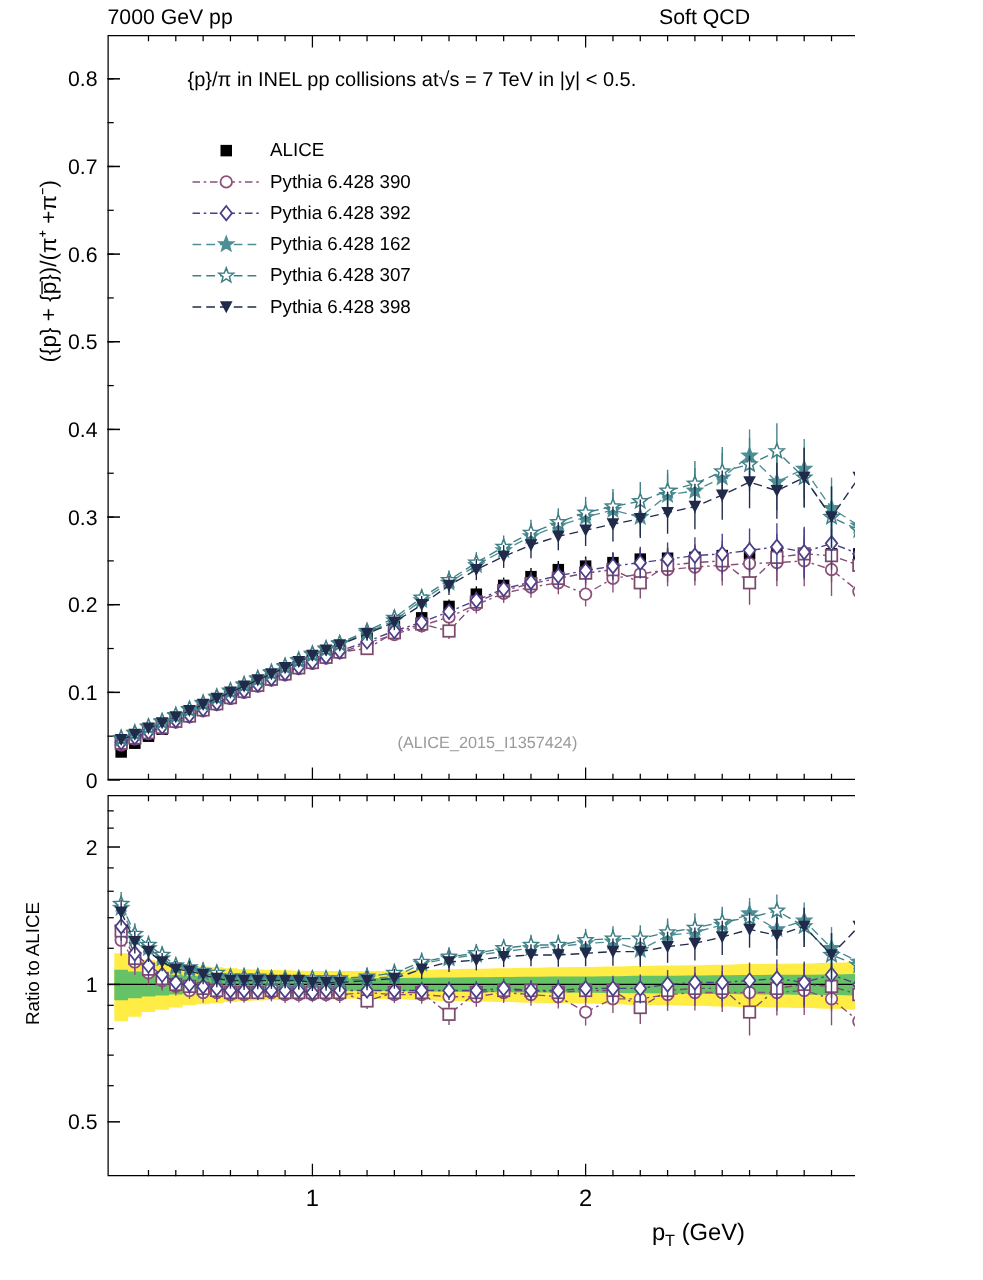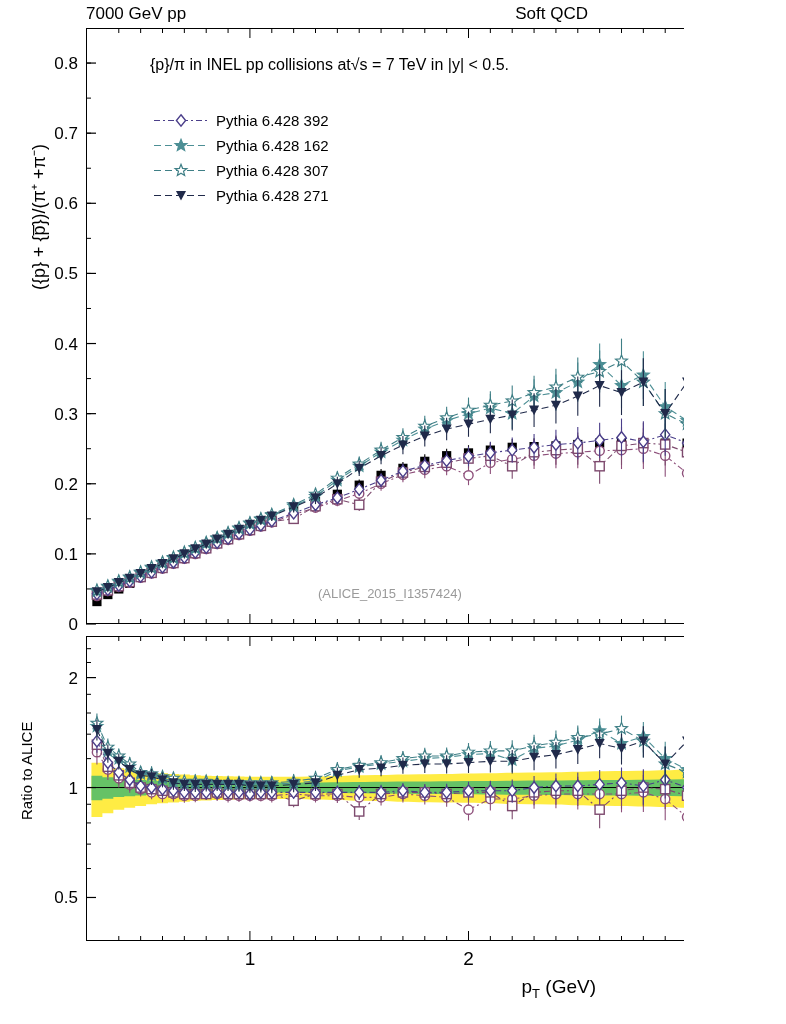--- a/index.html
+++ b/index.html
@@ -1,21 +1,21 @@
 <!DOCTYPE html>
 <html><head>
 <meta charset="utf-8">
 <style>
   html,body{margin:0;padding:0;background:#ffffff;}
   body{width:786px;height:1024px;font-family:"Liberation Sans",sans-serif;color:#000;}
   #root{position:relative;width:684px;height:1024px;overflow:hidden;}
 
   .hdr{position:absolute;font-size:17px;color:#000;}
   #hdr-left{left:86px;top:4px;}
-  #hdr-right{right:96px;top:4px;}
+  #hdr-right{right:84px;top:4px;}
 
   
   #main-frame{position:absolute;left:86px;top:28px;width:612px;height:596px;border:1.3px solid #000;box-sizing:border-box;background:#fff;}
   #ratio-frame{position:absolute;left:86px;top:636px;width:612px;height:305px;border:1.3px solid #000;box-sizing:border-box;background:#fff;}
 
   svg{display:block;}
 
   
   #ytitle-main{position:absolute;left:6px;top:40px;width:26px;height:260px;}
   #ytitle-main span{display:block;transform:rotate(-90deg);transform-origin:left top;white-space:nowrap;position:absolute;left:20px;top:250px;font-size:18px;}
@@ -66,20 +66,37 @@
 
   <div id="main-frame"></div>
   <div id="ratio-frame"></div>
 
   <div id="plot-title">
     {p}/π in INEL pp collisions at√s =  7 TeV in |y| &lt; 0.5.
   </div>
   <div id="watermark">(ALICE_2015_I1357424)</div>
 
   <div id="legend">
+      <div class="legrow">
+        <div class="legmark">
+          <svg width="62" height="25">
+            <rect x="26.4" y="7.9" width="9.2" height="9.2" fill="#000000"></rect>
+          </svg>
+        </div>
+        <div class="leglabel">ALICE</div>
+      </div>
+      <div class="legrow">
+        <div class="legmark">
+          <svg width="62" height="25">
+            <line x1="4" x2="58" y1="12.5" y2="12.5" stroke="#8d4f7a" stroke-width="1.2" stroke-dasharray="6,3,2,3"></line>
+            <circle cx="31" cy="12.5" r="4.6" fill="#fff" stroke="#8d4f7a" stroke-width="1.4"></circle>
+          </svg>
+        </div>
+        <div class="leglabel">Pythia 6.428 390</div>
+      </div>
       <div class="legrow">
         <div class="legmark">
           <svg width="62" height="25">
             <line x1="4" x2="58" y1="12.5" y2="12.5" stroke="#4b3f8a" stroke-width="1.2" stroke-dasharray="6,3,2,3"></line>
             <polygon points="31,6.75 35.6,12.5 31,18.25 26.4,12.5" fill="#fff" stroke="#4b3f8a" stroke-width="1.4"></polygon>
           </svg>
         </div>
         <div class="leglabel">Pythia 6.428 392</div>
       </div>
       <div class="legrow">
@@ -100,21 +117,21 @@
         </div>
         <div class="leglabel">Pythia 6.428 307</div>
       </div>
       <div class="legrow">
         <div class="legmark">
           <svg width="62" height="25">
             <line x1="4" x2="58" y1="12.5" y2="12.5" stroke="#202a4a" stroke-width="1.2" stroke-dasharray="7,4"></line>
             <polygon points="25.94,7.9 36.06,7.9 31,17.56" fill="#202a4a"></polygon>
           </svg>
         </div>
-        <div class="leglabel">Pythia 6.428 271</div>
+        <div class="leglabel">Pythia 6.428 398</div>
       </div>
     </div>
 
   <svg id="overlay" width="786" height="1024" style="position:absolute;left:0;top:0;pointer-events:none">
       <path d="M91.46428571428571,762.6420991481825 L102.39285714285714,762.6420991481825 L102.39285714285714,765.3766232740177 L113.32142857142857,765.3766232740177 L113.32142857142857,768.1591239472372 L124.25,768.1591239472372 L124.25,769.568897410248 L135.17857142857144,769.568897410248 L135.17857142857142,770.9913147501985 L146.10714285714286,770.9913147501985 L146.10714285714286,772.4266048201839 L157.0357142857143,772.4266048201839 L157.03571428571428,773.1491503537688 L167.96428571428572,773.1491503537688 L167.96428571428572,773.875002743419 L178.89285714285717,773.875002743419 L178.89285714285714,774.6041923971661 L189.82142857142856,774.6041923971661 L189.82142857142856,775.3367501444034 L200.75,775.3367501444034 L200.75,775.6307232967943 L211.67857142857144,775.6307232967943 L211.67857142857144,775.9252423606451 L222.60714285714286,775.9252423606451 L222.60714285714286,776.2203093672562 L233.5357142857143,776.2203093672562 L233.53571428571428,776.5159263592863 L244.46428571428572,776.5159263592863 L244.46428571428572,776.8120953908376 L255.3928571428571,776.8120953908376 L255.3928571428572,776.8120953908376 L266.32142857142856,776.8120953908376 L266.3214285714286,776.8120953908376 L277.25,776.8120953908376 L288.17857142857144,776.8120953908376 L299.1071428571429,776.8120953908376 L310.03571428571433,776.5159263592863 L320.9642857142857,776.5159263592863 L331.8928571428571,776.0727072437066 L342.82142857142856,776.0727072437066 L353.75000000000006,775.3367501444034 L364.67857142857144,775.3367501444034 L375.6071428571429,775.0433208834469 L386.5357142857143,775.0433208834469 L397.4642857142858,774.6041923971661 L408.39285714285717,774.6041923971661 L419.3214285714286,774.1662764163019 L430.25,774.1662764163019 L441.17857142857144,773.875002743419 L452.10714285714283,773.875002743419 L463.0357142857143,773.5842630280725 L473.9642857142857,773.5842630280725 L484.8928571428572,773.1491503537688 L495.8214285714286,773.1491503537688 L506.75000000000006,772.7152281397056 L517.6785714285714,772.7152281397056 L528.6071428571429,772.4266048201839 L539.5357142857142,772.4266048201839 L550.4642857142858,772.1385057939925 L561.3928571428571,772.1385057939925 L572.3214285714287,771.7073361483498 L583.25,771.7073361483498 L594.1785714285716,771.2773355135735 L605.1071428571429,771.2773355135735 L616.0357142857143,770.9913147501985 L626.9642857142858,770.9913147501985 L637.8928571428571,770.705808875965 L648.8214285714286,770.705808875965 L659.7500000000001,770.2785114366054 L670.6785714285714,770.2785114366054 L681.6071428571429,769.568897410248 L692.5357142857143,769.568897410248 L692.5357142857143,807.816830717399 L681.6071428571429,807.816830717399 L670.6785714285714,806.9182534110819 L659.7500000000001,806.9182534110819 L648.8214285714286,806.3815406474137 L637.8928571428571,806.3815406474137 L626.9642857142858,806.0247385389803 L616.0357142857143,806.0247385389803 L605.1071428571429,805.6687373338204 L594.1785714285716,805.6687373338204 L583.25,805.1362293786946 L572.3214285714287,805.1362293786946 L561.3928571428571,804.6055033832473 L550.4642857142858,804.6055033832473 L539.5357142857142,804.2526701558418 L528.6071428571429,804.2526701558418 L517.6785714285714,803.9006201326926 L506.75000000000006,803.9006201326926 L495.8214285714286,803.3740060230466 L484.8928571428572,803.3740060230466 L473.9642857142857,802.8491347101104 L463.0357142857143,802.8491347101104 L452.10714285714283,802.500183039511 L441.17857142857144,802.500183039511 L430.25,802.1519974544245 L419.3214285714286,802.1519974544245 L408.39285714285717,801.631148151144 L397.4642857142858,801.631148151144 L386.5357142857143,801.1120037586161 L375.6071428571429,801.1120037586161 L364.67857142857144,800.7668491712327 L353.75000000000006,800.7668491712327 L342.82142857142856,799.9072347616369 L331.8928571428571,799.9072347616369 L320.9642857142857,799.3936936643562 L310.03571428571433,799.3936936643562 L299.1071428571429,799.0522544144911 L288.17857142857144,799.0522544144911 L277.25,799.0522544144911 L266.3214285714286,799.0522544144911 L266.32142857142856,799.0522544144911 L255.3928571428572,799.0522544144911 L255.3928571428571,799.0522544144911 L244.46428571428572,799.0522544144911 L244.46428571428572,799.3936936643562 L233.53571428571428,799.3936936643562 L233.5357142857143,799.7358695690529 L222.60714285714286,799.7358695690529 L222.60714285714286,800.0787853141193 L211.67857142857144,800.0787853141193 L211.67857142857144,800.4224441058014 L200.75,800.4224441058014 L200.75,800.7668491712327 L189.82142857142856,800.7668491712327 L189.82142857142856,801.631148151144 L178.89285714285714,801.631148151144 L178.89285714285717,802.500183039511 L167.96428571428572,802.500183039511 L167.96428571428572,803.3740060230466 L157.03571428571428,803.3740060230466 L157.0357142857143,804.2526701558418 L146.10714285714286,804.2526701558418 L146.10714285714286,806.0247385389803 L135.17857142857142,806.0247385389803 L135.17857142857144,807.816830717399 L124.25,807.816830717399 L124.25,809.6294043926249 L113.32142857142857,809.6294043926249 L113.32142857142857,813.317907156009 L102.39285714285714,813.317907156009 L102.39285714285714,817.0942396158405 L91.46428571428571,817.0942396158405 Z" fill="#ffec44" fill-opacity="1" stroke="none"></path>
       <path d="M91.46428571428571,775.8515613045898 L102.39285714285714,775.8515613045898 L102.39285714285714,777.183086133819 L113.32142857142857,777.183086133819 L113.32142857142857,778.5258845905519 L124.25,778.5258845905519 L124.25,779.20157140322 L135.17857142857144,779.20157140322 L135.17857142857142,779.8801492070116 L146.10714285714286,779.8801492070116 L146.10714285714286,780.5616428470353 L157.0357142857143,780.5616428470353 L157.03571428571428,780.9034909575327 L167.96428571428572,780.9034909575327 L167.96428571428572,781.2460774900592 L178.89285714285717,781.2460774900592 L178.89285714285714,781.5894056416353 L189.82142857142856,781.5894056416353 L189.82142857142856,781.9334786300886 L200.75,781.9334786300886 L200.75,782.0713171045811 L211.67857142857144,782.0713171045811 L211.67857142857144,782.2092754791776 L222.60714285714286,782.2092754791776 L222.60714285714286,782.3473539626523 L233.5357142857143,782.3473539626523 L233.53571428571428,782.4855527643249 L244.46428571428572,782.4855527643249 L244.46428571428572,782.6238720940632 L255.3928571428571,782.6238720940632 L255.3928571428572,782.6238720940632 L266.32142857142856,782.6238720940632 L266.3214285714286,782.6238720940632 L277.25,782.6238720940632 L288.17857142857144,782.6238720940632 L299.1071428571429,782.6238720940632 L310.03571428571433,782.4855527643249 L320.9642857142857,782.4855527643249 L331.8928571428571,782.2782996942354 L342.82142857142856,782.2782996942354 L353.75000000000006,781.9334786300886 L364.67857142857144,781.9334786300886 L375.6071428571429,781.7957598474701 L386.5357142857143,781.7957598474701 L397.4642857142858,781.5894056416353 L408.39285714285717,781.5894056416353 L419.3214285714286,781.3833195766733 L430.25,781.3833195766733 L441.17857142857144,781.2460774900592 L452.10714285714283,781.2460774900592 L463.0357142857143,781.10895406226 L473.9642857142857,781.10895406226 L484.8928571428572,780.9034909575327 L495.8214285714286,780.9034909575327 L506.75000000000006,780.6982936843399 L517.6785714285714,780.6982936843399 L528.6071428571429,780.5616428470353 L539.5357142857142,780.5616428470353 L550.4642857142858,780.4251096488036 L561.3928571428571,780.4251096488036 L572.3214285714287,780.2205299821751 L583.25,780.2205299821751 L594.1785714285716,780.0162138674482 L605.1071428571429,780.0162138674482 L616.0357142857143,779.8801492070116 L626.9642857142858,779.8801492070116 L637.8928571428571,779.7442011789952 L648.8214285714286,779.7442011789952 L659.7500000000001,779.5404973858805 L670.6785714285714,779.5404973858805 L681.6071428571429,779.20157140322 L692.5357142857143,779.20157140322 L692.5357142857143,796.3468844193092 L681.6071428571429,796.3468844193092 L670.6785714285714,795.9701160666497 L659.7500000000001,795.9701160666497 L648.8214285714286,795.7444839344724 L637.8928571428571,795.7444839344724 L626.9642857142858,795.5942406483816 L616.0357142857143,795.5942406483816 L605.1071428571429,795.4441395558633 L594.1785714285716,795.4441395558633 L583.25,795.2192539420328 L572.3214285714287,795.2192539420328 L561.3928571428571,794.9946867545916 L550.4642857142858,794.9946867545916 L539.5357142857142,794.8451517550105 L528.6071428571429,794.8451517550105 L517.6785714285714,794.6957576121142 L506.75000000000006,794.6957576121142 L495.8214285714286,794.4719299243209 L484.8928571428572,794.4719299243209 L473.9642857142857,794.2484176761272 L463.0357142857143,794.2484176761272 L452.10714285714283,794.0995843162908 L441.17857142857144,794.0995843162908 L430.25,793.9508904950173 L419.3214285714286,793.9508904950173 L408.39285714285717,793.7281108262932 L397.4642857142858,793.7281108262932 L386.5357142857143,793.5056436522068 L375.6071428571429,793.5056436522068 L364.67857142857144,793.3575053784757 L353.75000000000006,793.3575053784757 L342.82142857142856,792.9877639254918 L331.8928571428571,792.9877639254918 L320.9642857142857,792.7663320981068 L310.03571428571433,792.7663320981068 L299.1071428571429,792.6188824482361 L288.17857142857144,792.6188824482361 L277.25,792.6188824482361 L266.3214285714286,792.6188824482361 L266.32142857142856,792.6188824482361 L255.3928571428572,792.6188824482361 L255.3928571428571,792.6188824482361 L244.46428571428572,792.6188824482361 L244.46428571428572,792.7663320981068 L233.53571428571428,792.7663320981068 L233.5357142857143,792.9139189600997 L222.60714285714286,792.9139189600997 L222.60714285714286,793.0616432898235 L211.67857142857144,793.0616432898235 L211.67857142857144,793.2095053436018 L200.75,793.2095053436018 L200.75,793.3575053784757 L189.82142857142856,793.3575053784757 L189.82142857142856,793.7281108262932 L178.89285714285714,793.7281108262932 L178.89285714285717,794.0995843162908 L167.96428571428572,794.0995843162908 L167.96428571428572,794.4719299243209 L157.03571428571428,794.4719299243209 L157.0357142857143,794.8451517550105 L146.10714285714286,794.8451517550105 L146.10714285714286,795.5942406483816 L135.17857142857142,795.5942406483816 L135.17857142857144,796.3468844193092 L124.25,796.3468844193092 L124.25,797.1031169688039 L113.32142857142857,797.1031169688039 L113.32142857142857,798.626486453265 L102.39285714285714,798.626486453265 L102.39285714285714,800.164630225718 L91.46428571428571,800.164630225718 Z" fill="#66c266" fill-opacity="1" stroke="none"></path>
       <line x1="86" y1="787.5426535417964" x2="698" y2="787.5426535417964" stroke="#000" stroke-width="1"></line>
       <line x1="86" y1="624" x2="96" y2="624" stroke="#000" stroke-width="1.2"></line>
       <line x1="698" y1="624" x2="688" y2="624" stroke="#000" stroke-width="1.2"></line>
       <text x="78" y="630" font-size="17" font-family="&quot;Liberation Sans&quot;,sans-serif" text-anchor="end" fill="#000">0</text>

